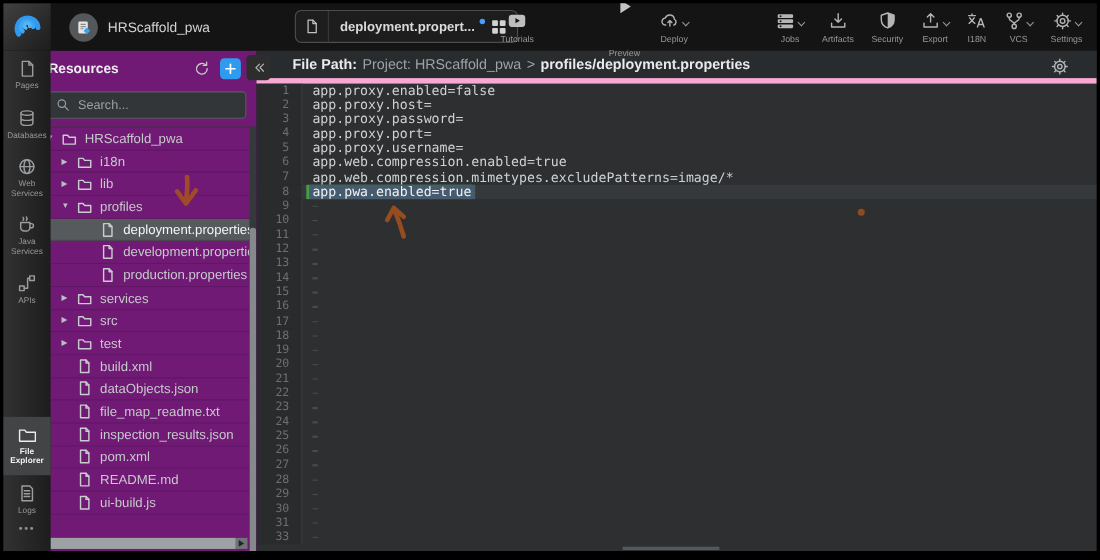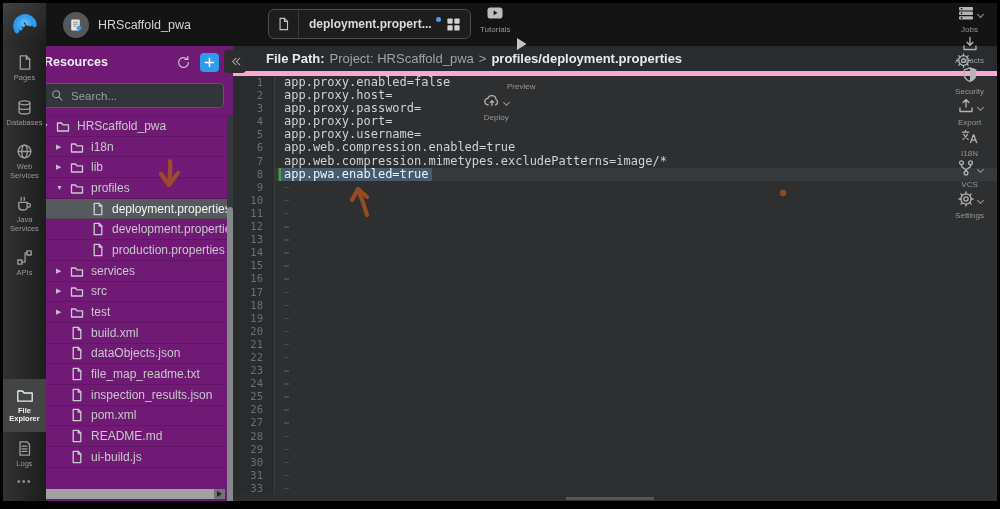--- a/index.html
+++ b/index.html
@@ -16,22 +16,22 @@
     background:linear-gradient(135deg,#414141,#1c1c1c); display:flex; align-items:center; justify-content:center; }
   .project { position:absolute; left:60px; top:0; height:43px; display:flex; align-items:center; gap:9px; }
   .proj-badge { width:26px; height:26px; border-radius:50%; background:#54585a; display:flex; align-items:center; justify-content:center; }
   .proj-name { color:#d2d2d2; font-size:12.5px; }
   .tab { position:absolute; left:265px; top:6px; height:30px; display:flex; align-items:center;
     border:1px solid #4d4d4d; border-radius:6px; background:#1d1d1d; padding-right:9px; }
   .tab-file { width:30px; height:100%; display:flex; align-items:center; justify-content:center;
     border-right:1px solid #3b3b3b; color:#c2c2c2; }
   .tab-label { color:#dadada; font-size:12px; font-weight:bold; margin:0 3px 0 10px; white-space:nowrap; }
   .tab-dot { width:5px; height:5px; border-radius:50%; background:#4a9df8; align-self:flex-start; margin:7px 2px 0 1px; }
-  .tb-left { position:absolute; left:444px; top:0; height:43px; display:flex; align-items:center;flex-direction:column; }
-  .tb-right { position:absolute; right:5px; top:0; height:43px; display:flex; align-items:center;flex-direction:column; }
+  .tb-left { position:absolute; left:444px; top:0; height:43px; display:flex; align-items:center; }
+  .tb-right { position:absolute; right:5px; top:0; height:43px; display:flex; align-items:center; }
   .tb-item { display:flex; flex-direction:column; align-items:center; justify-content:center;
     color:#b3b3b3; padding:0 8px; cursor:pointer; }
   .tb-item .icon-row { display:flex; align-items:flex-end; gap:3px; height:19px; }
   .tb-item .icon-row svg { width:18px; height:18px; }
   .tb-label { font-size:8px; color:#979797; margin-top:3px; white-space:nowrap; }
   .chev { width:5px; height:5px; border-right:1.4px solid #979797; border-bottom:1.4px solid #979797;
     transform:rotate(45deg); margin-bottom:5px; }
   .mL1{ margin-left:52px;gap:26px; } .mL2{ margin-left:2px; }
 
   

